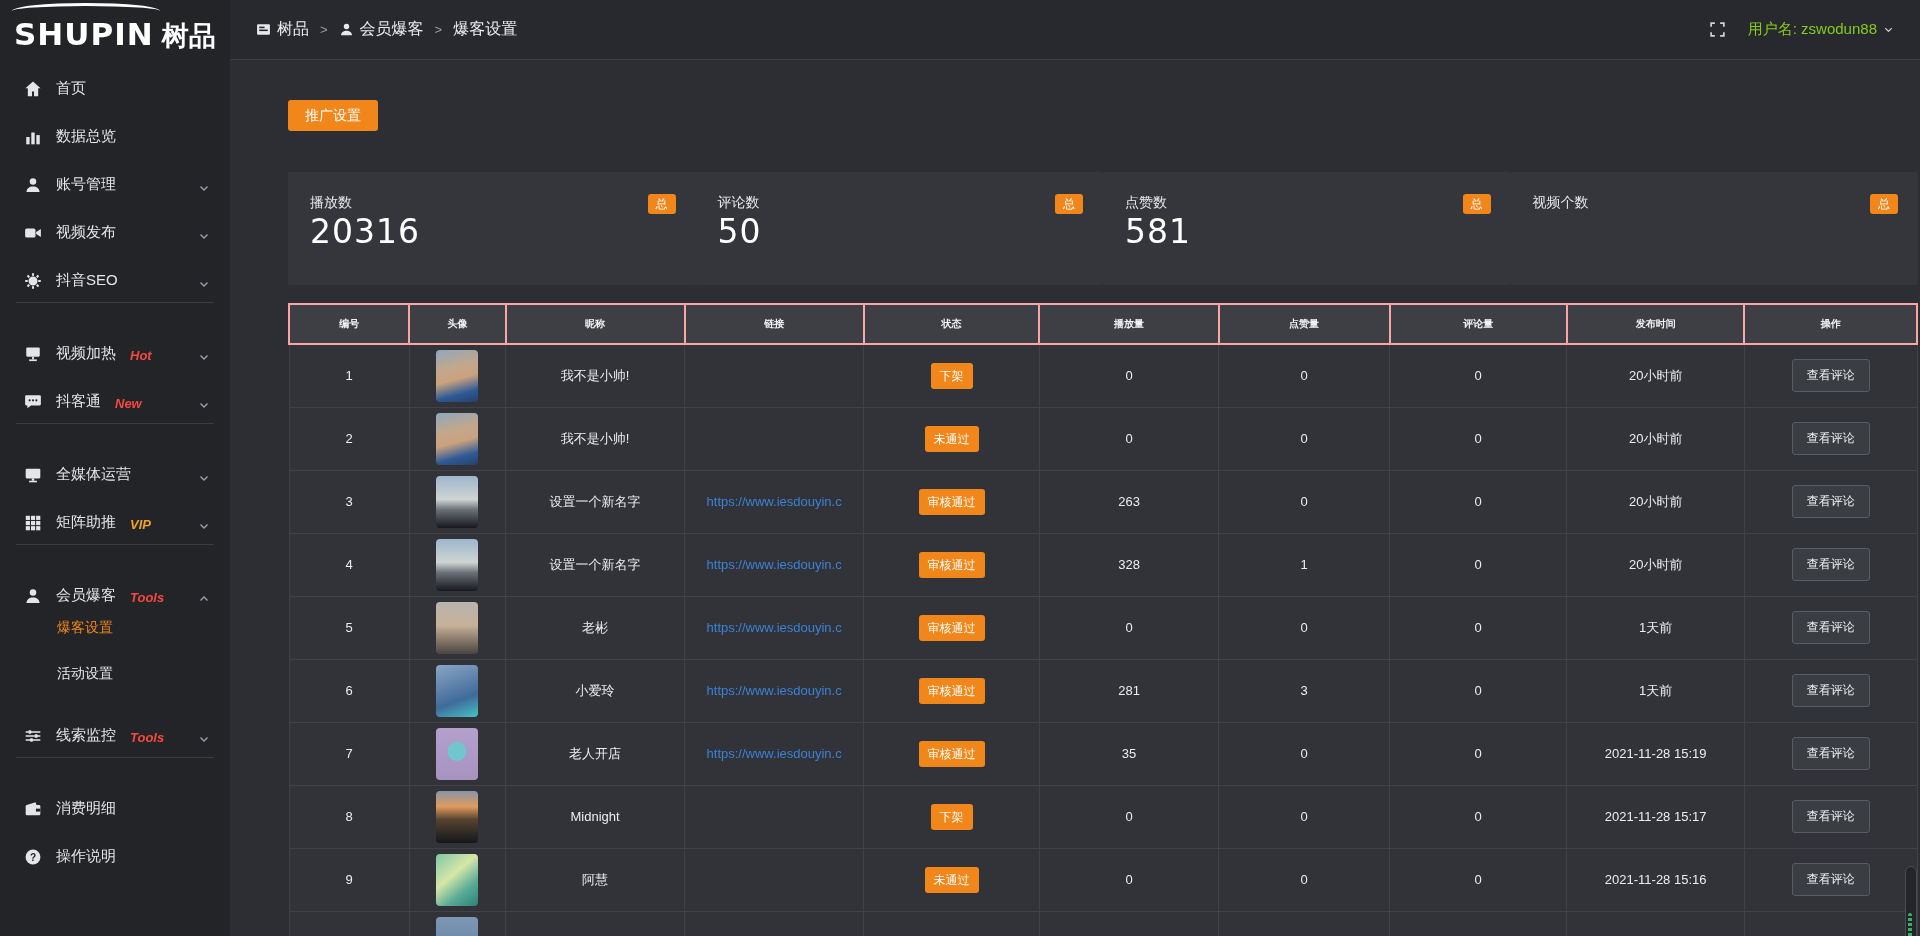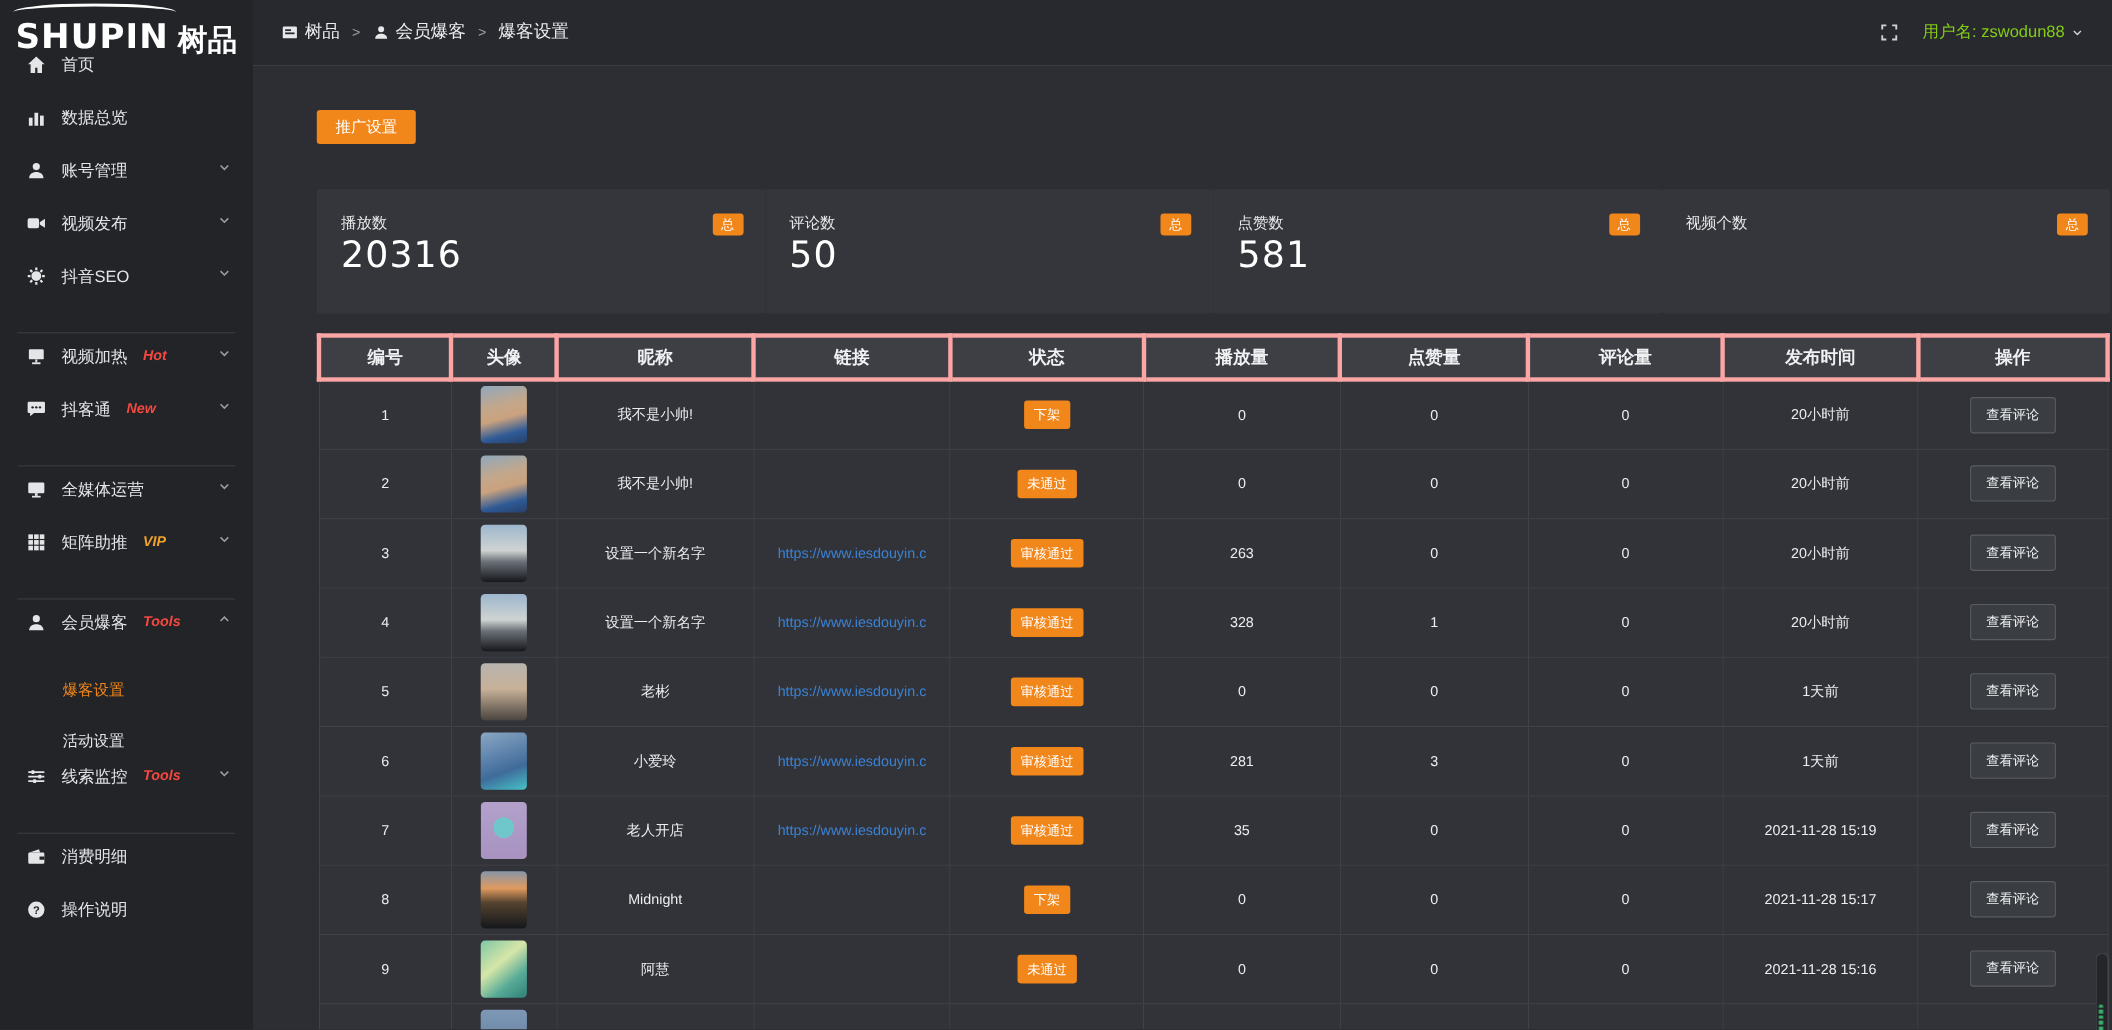--- a/index.html
+++ b/index.html
@@ -9,21 +9,21 @@
   *{box-sizing:border-box}
   html,body{width:1920px;height:936px;margin:0;overflow:hidden}
   body{display:flex;background:#2c2e33;font-family:"Liberation Sans",sans-serif;-webkit-font-smoothing:antialiased}
 
   
   .sidebar{width:230px;flex-shrink:0;background:#222428;height:936px;overflow:hidden}
   .logo{position:relative;height:50px;display:flex;align-items:flex-end;padding:4px 0 0 14px;cursor:pointer}
   .logo-arc{position:absolute;top:3px;left:12px;width:148px;height:16px;border-top:3px solid #fff;border-radius:50% 50% 0 0}
   .logo-latin{font-family:"DejaVu Sans",sans-serif;font-weight:bold;font-size:31px;line-height:1;color:#fff;letter-spacing:1px}
   .logo-cn{font-size:27px;font-weight:bold;color:#fff;margin-left:8px;line-height:1.05}
-  .side-item{height:48px;display:flex;align-items:flex-start;padding:0 20px 0 24px;color:#e4e5e7;font-size:15px;cursor:pointer}
+  .side-item{height:48px;display:flex;align-items:flex-end;padding:0 20px 0 24px;color:#e4e5e7;font-size:15px;cursor:pointer}
   .side-icon{width:18px;height:18px;margin-right:14px;color:#e4e5e7;flex-shrink:0;display:inline-flex}
   .side-icon svg{width:100%;height:100%}
   .side-tag{font-style:italic;font-weight:bold;font-size:13px;margin-left:14px}
   .tag-red{color:var(--tag-red)} .tag-orange{color:var(--tag-vip)}
   .side-chevron{margin-left:auto;width:12px;height:12px;display:inline-flex}
   .side-chevron svg{width:100%;height:100%}
   .side-chevron.up{transform:rotate(180deg)}
   .side-sub{height:46px;display:flex;align-items:center;padding-left:57px;font-size:14px;color:#e4e5e7;cursor:pointer}
   .side-sub.active{color:var(--accent-orange)}
   .side-divider{height:1px;background:#3a3d42;margin:12px 16px}
@@ -49,21 +49,21 @@
   .promo-btn{background:var(--accent-orange);color:#fff;border:none;border-radius:3px;padding:0 17px;height:31px;font-size:14px;cursor:pointer;font-family:inherit}
   .cards{display:flex;margin-top:41px}
   .stat-card{flex:1;background:#34363b;height:113px;padding:22px 20px 0 22px;border-radius:2px}
   .stat-head{display:flex;justify-content:space-between;align-items:flex-start}
   .stat-label{font-size:14px;color:#e6e7e9}
   .stat-badge{background:var(--accent-orange);color:#fff;font-size:12px;padding:4px 8px;border-radius:3px;line-height:1}
   .stat-value{font-size:33px;color:#fff;margin-top:1px;letter-spacing:1px;font-family:"DejaVu Sans",sans-serif;font-weight:normal;line-height:1}
 
   
   .data-table{width:100%;border-collapse:collapse;table-layout:fixed;margin-top:18px}
-  .data-table th{background:#3d3f44;height:40px;font-size:16px;font-weight:bold;color:#f0f1f3;border:4px solid #fca5a5}
+  .data-table th{background:#3d3f44;height:40px;font-size:10px;font-weight:bold;color:#f0f1f3;border:2px solid #fca5a5}
   .data-table td{background:#313338;height:63px;text-align:center;vertical-align:middle;font-size:13px;color:#ededef;border:1px solid #3f4247;padding:0 6px;overflow:hidden;white-space:nowrap}
   .data-table th:nth-child(1){width:7.4%}.data-table th:nth-child(2){width:5.9%}
   .data-table th:nth-child(3){width:11%}.data-table th:nth-child(4){width:11%}
   .data-table th:nth-child(5){width:10.8%}.data-table th:nth-child(6){width:11%}
   .data-table th:nth-child(7){width:10.5%}.data-table th:nth-child(8){width:10.9%}
   .data-table th:nth-child(9){width:10.9%}
   .avatar{width:42px;height:52px;border-radius:4px;margin:0 auto}
   .av1,.av2{background:linear-gradient(165deg,#8fa8bd 0%,#c3a78b 35%,#caa27e 55%,#2e5a96 80%,#27406b 100%)}
   .av3,.av4{background:linear-gradient(180deg,#9db6cd 0%,#cfd4d2 45%,#6a6f77 65%,#17181c 100%)}
   .av5{background:linear-gradient(180deg,#b9b4ae 0%,#c7b198 45%,#4a443f 100%)}

